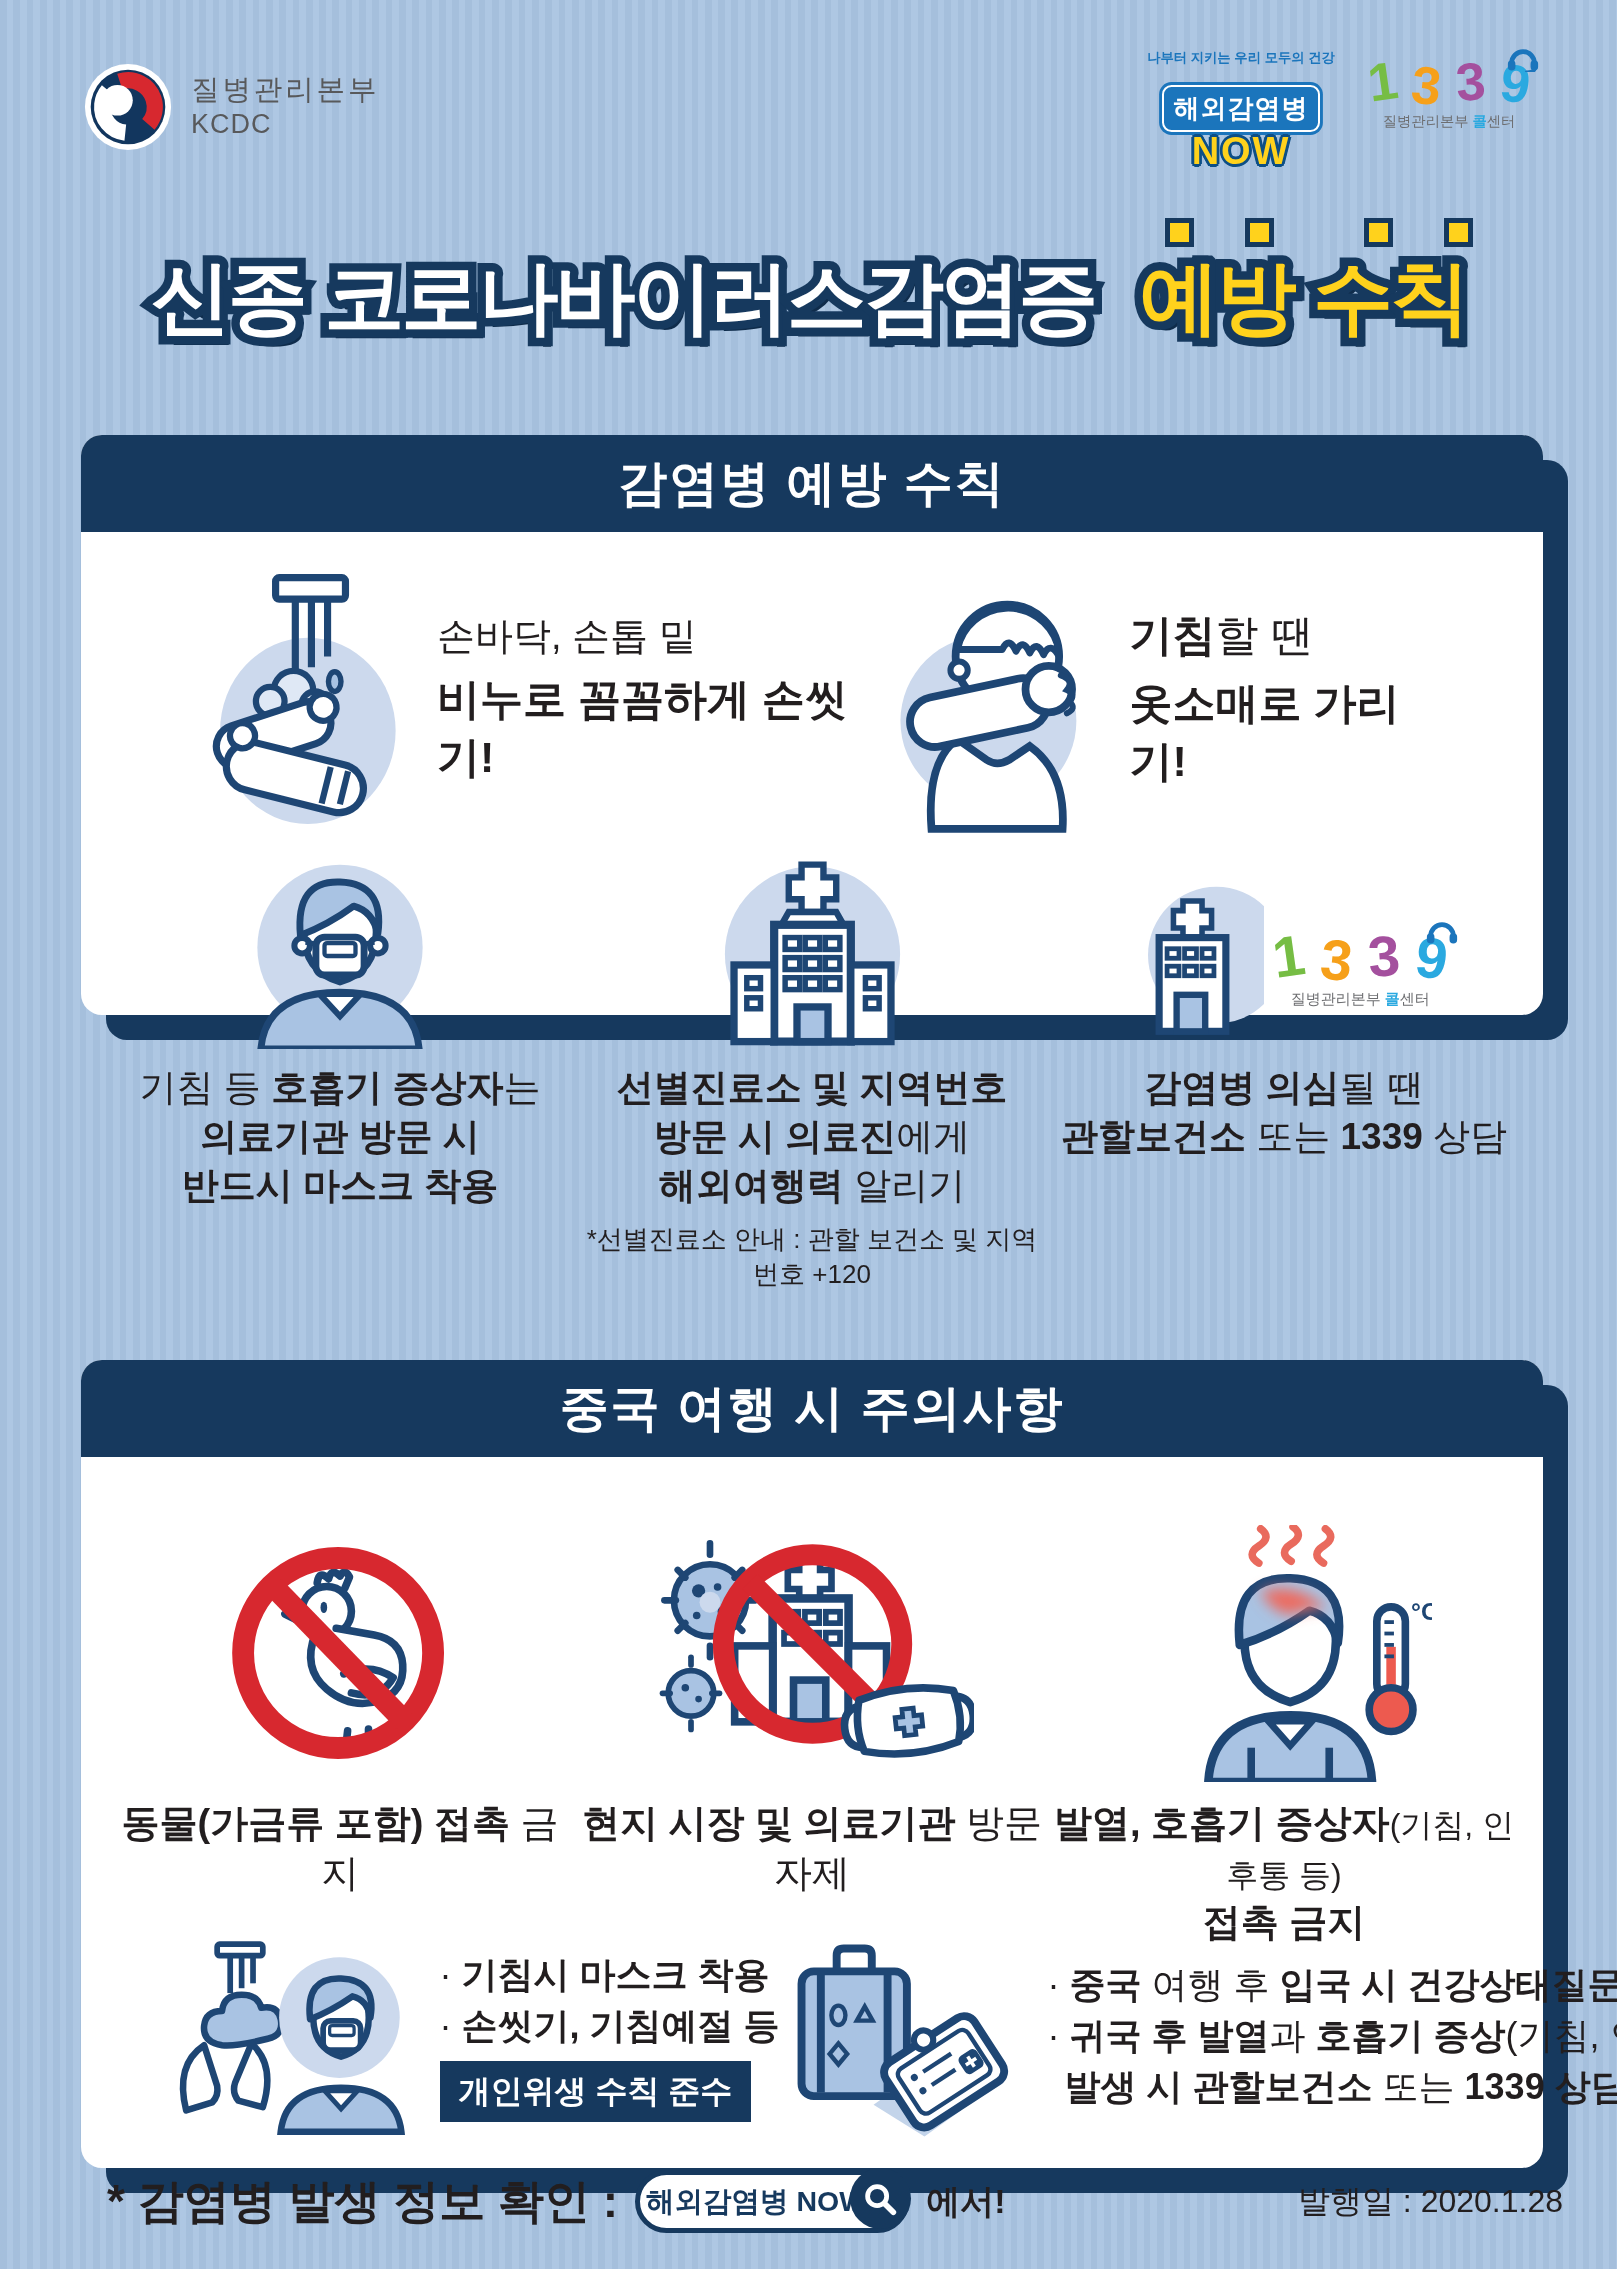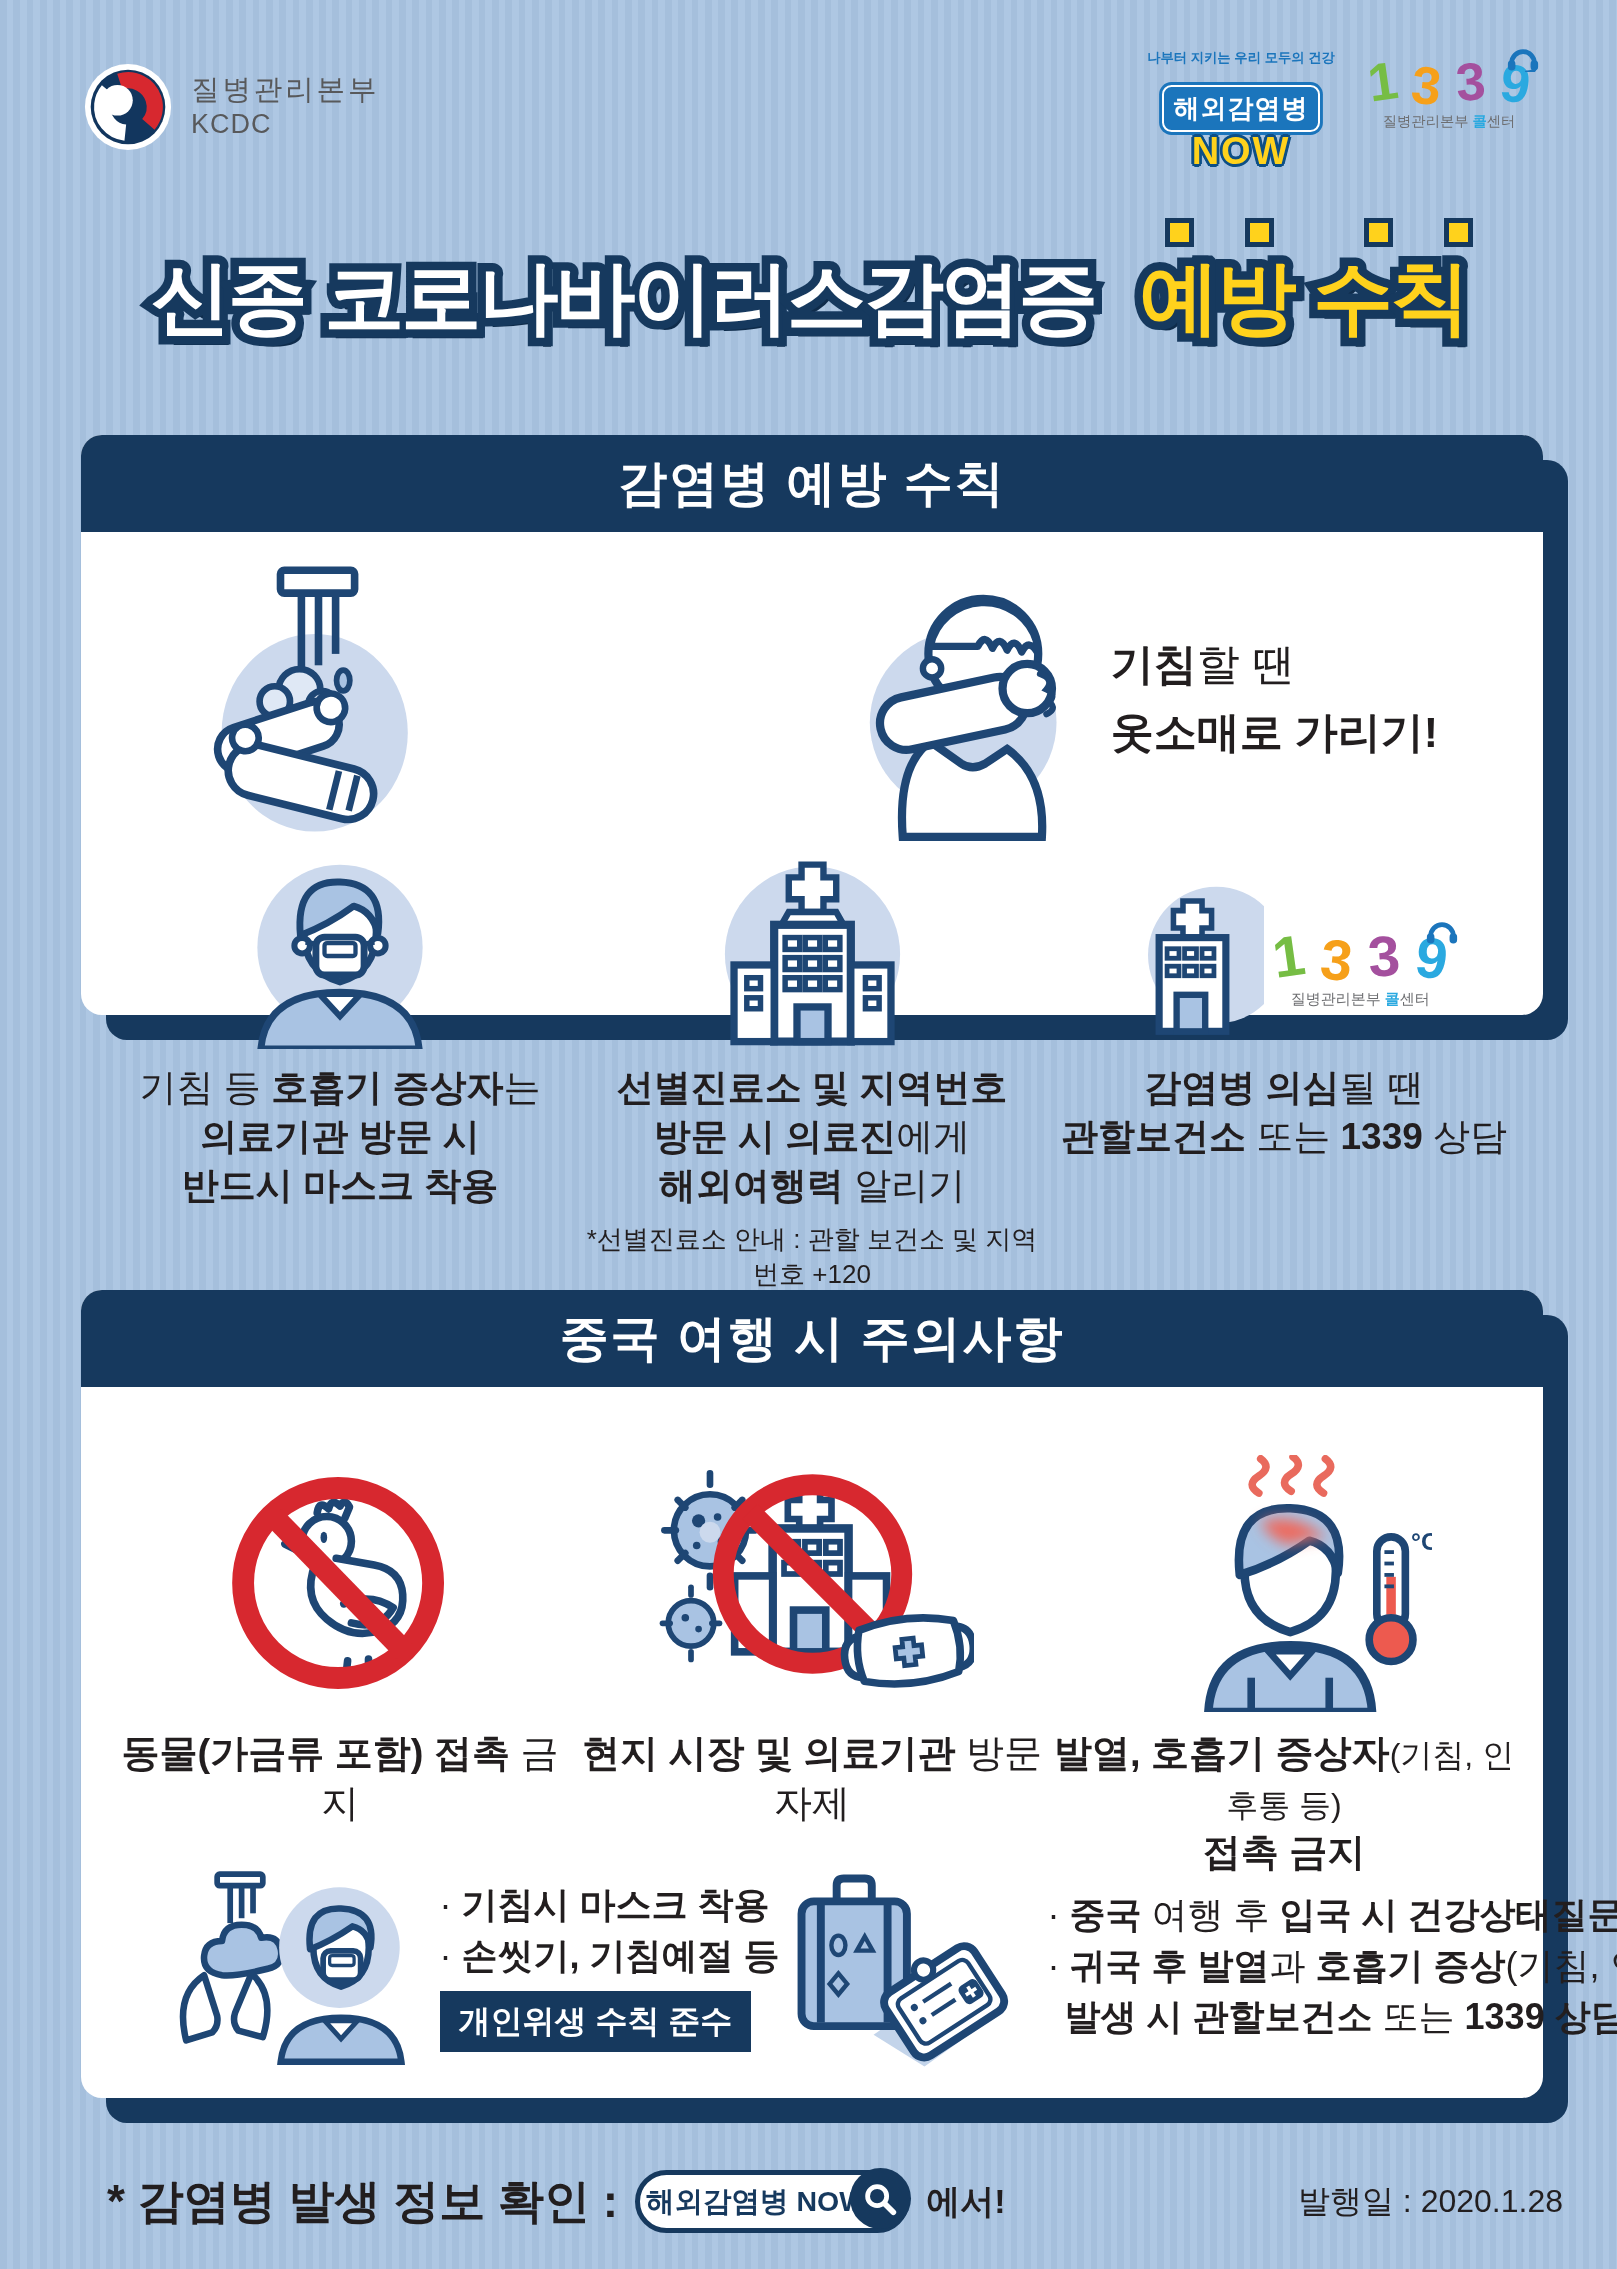--- a/index.html
+++ b/index.html
@@ -42,21 +42,21 @@
   .tp-stroke{position:absolute;left:0;top:0;-webkit-text-stroke:17px #16395e;color:#16395e;
     text-shadow:6.7px 8.6px 0 #0f2c4b;}
   .tp-fill{position:relative;}
   .tp-main .tp-fill{color:#ffffff;}
   .tp-hi .tp-fill{color:#ffd21c;}
   .t-dot{position:absolute;top:-27px;width:19px;height:19px;background:#ffd21c;border:5.7px solid #16395e;}
   
   .card{position:absolute;left:81px;width:1462px;background:#fff;border-radius:21px;
     box-shadow:25px 25px 0 0 #16395e;}
   .card1{top:407px;height:580px;margin-top:28px;}
-  .card2{top:1290px;height:808px;}
+  .card2{top:1360px;height:808px;}
   .card-header{height:97px;background:#16395e;border-radius:21px 21px 0 0;
     display:flex;align-items:center;justify-content:center;color:#fff;font-size:49px;font-weight:700;letter-spacing:1.9px;}
   
   .s1-row1{position:absolute;top:112px;left:114px;right:105px;height:304px;
     display:flex;justify-content:space-between;align-items:center;}
   .s1-item{display:flex;align-items:center;gap:27px;}
   .s1-l1{font-size:38px;}
   .s1-l2{font-size:43px;font-weight:700;margin-top:9.5px;}
   
   .s1-row2{position:absolute;top:445px;left:23px;right:23px;display:flex;}
@@ -174,20 +174,24 @@
             <rect x="20" y="158" width="132" height="48" rx="24" fill="#fff" stroke="#1e4674" stroke-width="8"></rect>
             <circle cx="148" cy="170" r="15" fill="#fff" stroke="#1e4674" stroke-width="7"></circle>
           </g>
           <g transform="rotate(14 120 236)">
             <rect x="34" y="212" width="156" height="54" rx="27" fill="#fff" stroke="#1e4674" stroke-width="8"></rect>
             <line x1="148" y1="218" x2="148" y2="260" stroke="#1e4674" stroke-width="7"></line>
             <line x1="168" y1="218" x2="168" y2="256" stroke="#1e4674" stroke-width="7"></line>
             <circle cx="44" cy="208" r="14" fill="#fff" stroke="#1e4674" stroke-width="7"></circle>
           </g>
         </svg>
+        <div>
+          <div class="s1-l1">손바닥, 손톱 밑</div>
+          <div class="s1-l2">비누로 꼼꼼하게 손씻기!</div>
+        </div>
       </div>
 
       <div class="s1-item">
         <svg width="238" height="285" viewBox="0 0 260 300">
           <ellipse cx="128" cy="175" rx="102" ry="100" fill="#ccd9ed"></ellipse>
           <circle cx="150" cy="100" r="60" fill="#fff" stroke="#1e4674" stroke-width="9"></circle>
           <path d="M92 92 a60 60 0 0 1 116 -6 l2 14 q-10 -18 -18 -2 q-8 -18 -16 -2 q-8 -18 -16 -2 q-8 -18 -16 -2 l-52 0 z" fill="#fff" stroke="#1e4674" stroke-width="8" stroke-linejoin="round"></path>
           <circle cx="94" cy="116" r="10" fill="#fff" stroke="#1e4674" stroke-width="7"></circle>
           <path d="M62 300 q-6 -78 30 -104 l34 24 q12 8 26 0 l24 -16 q42 30 38 96 z" fill="#fff" stroke="#1e4674" stroke-width="9"></path>
           <rect x="36" y="136" width="162" height="58" rx="29" transform="rotate(-12 118 165)" fill="#fff" stroke="#1e4674" stroke-width="9"></rect>

